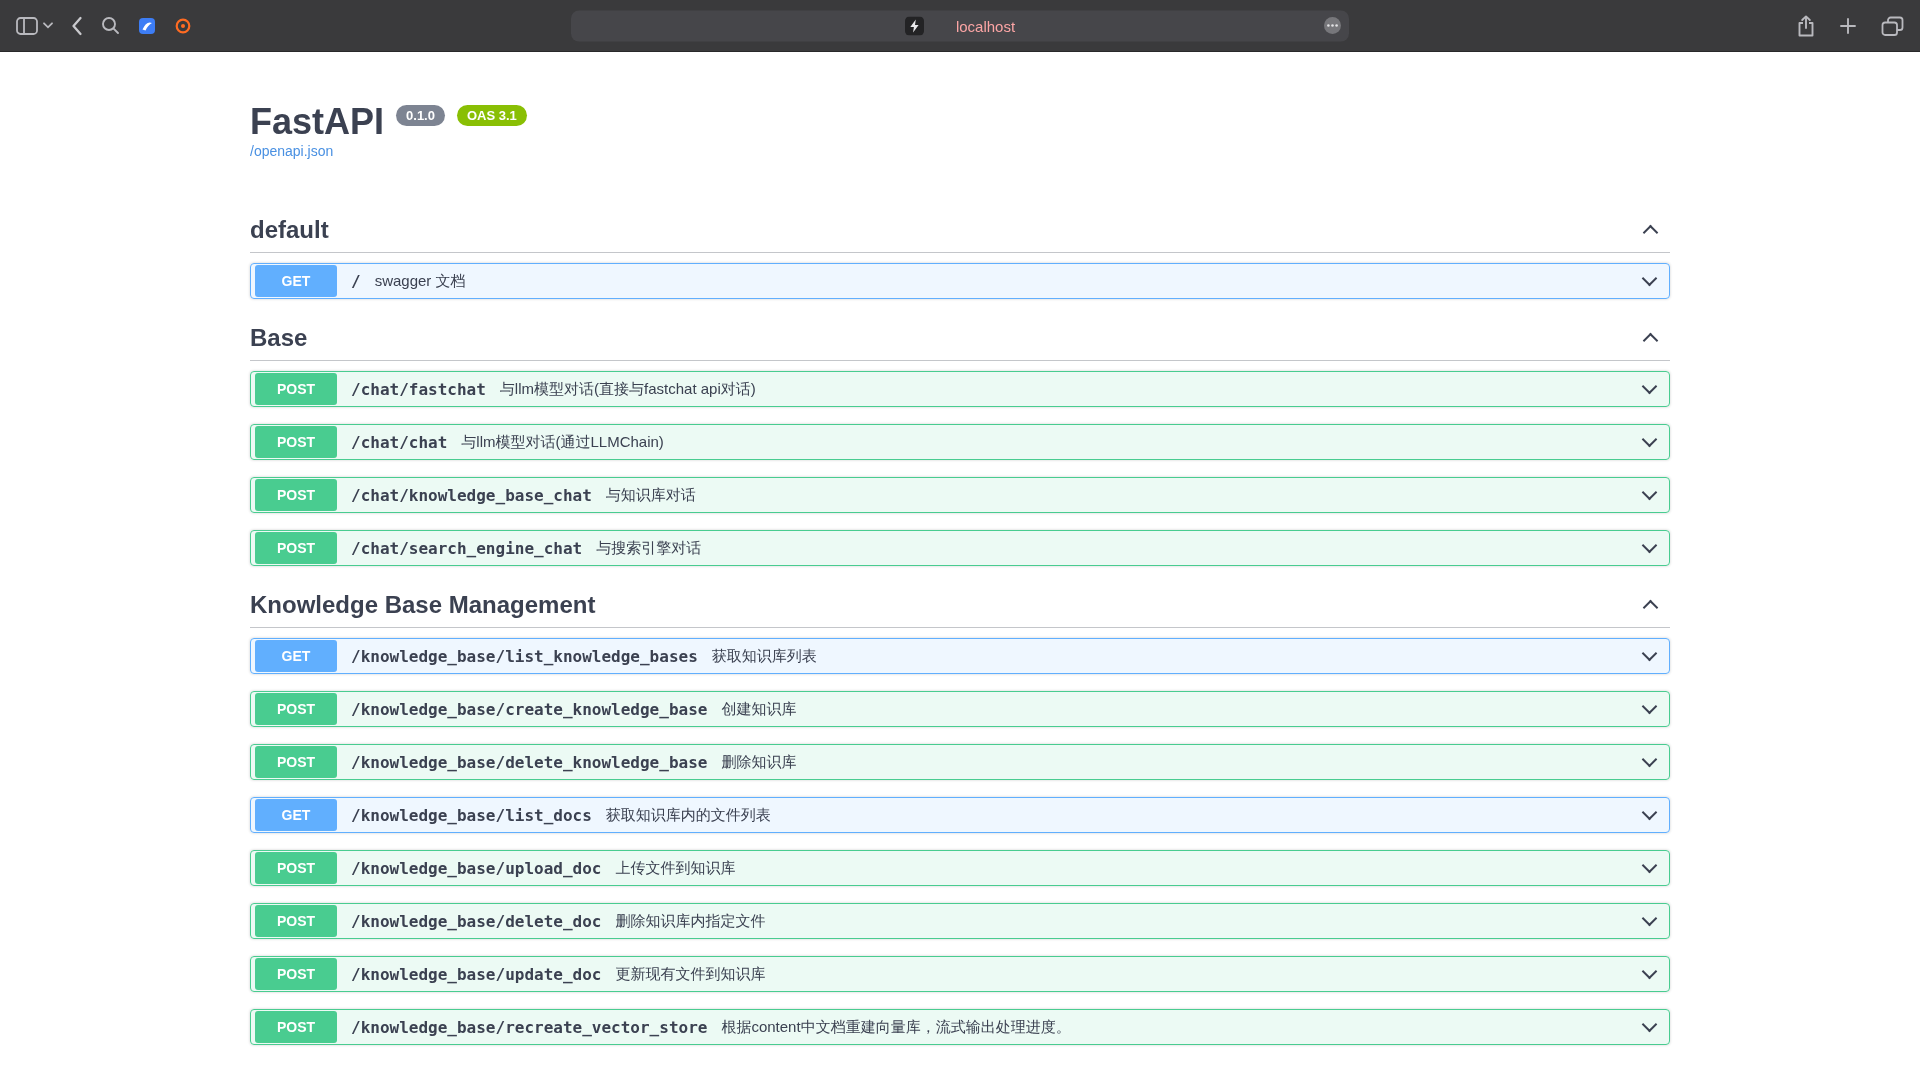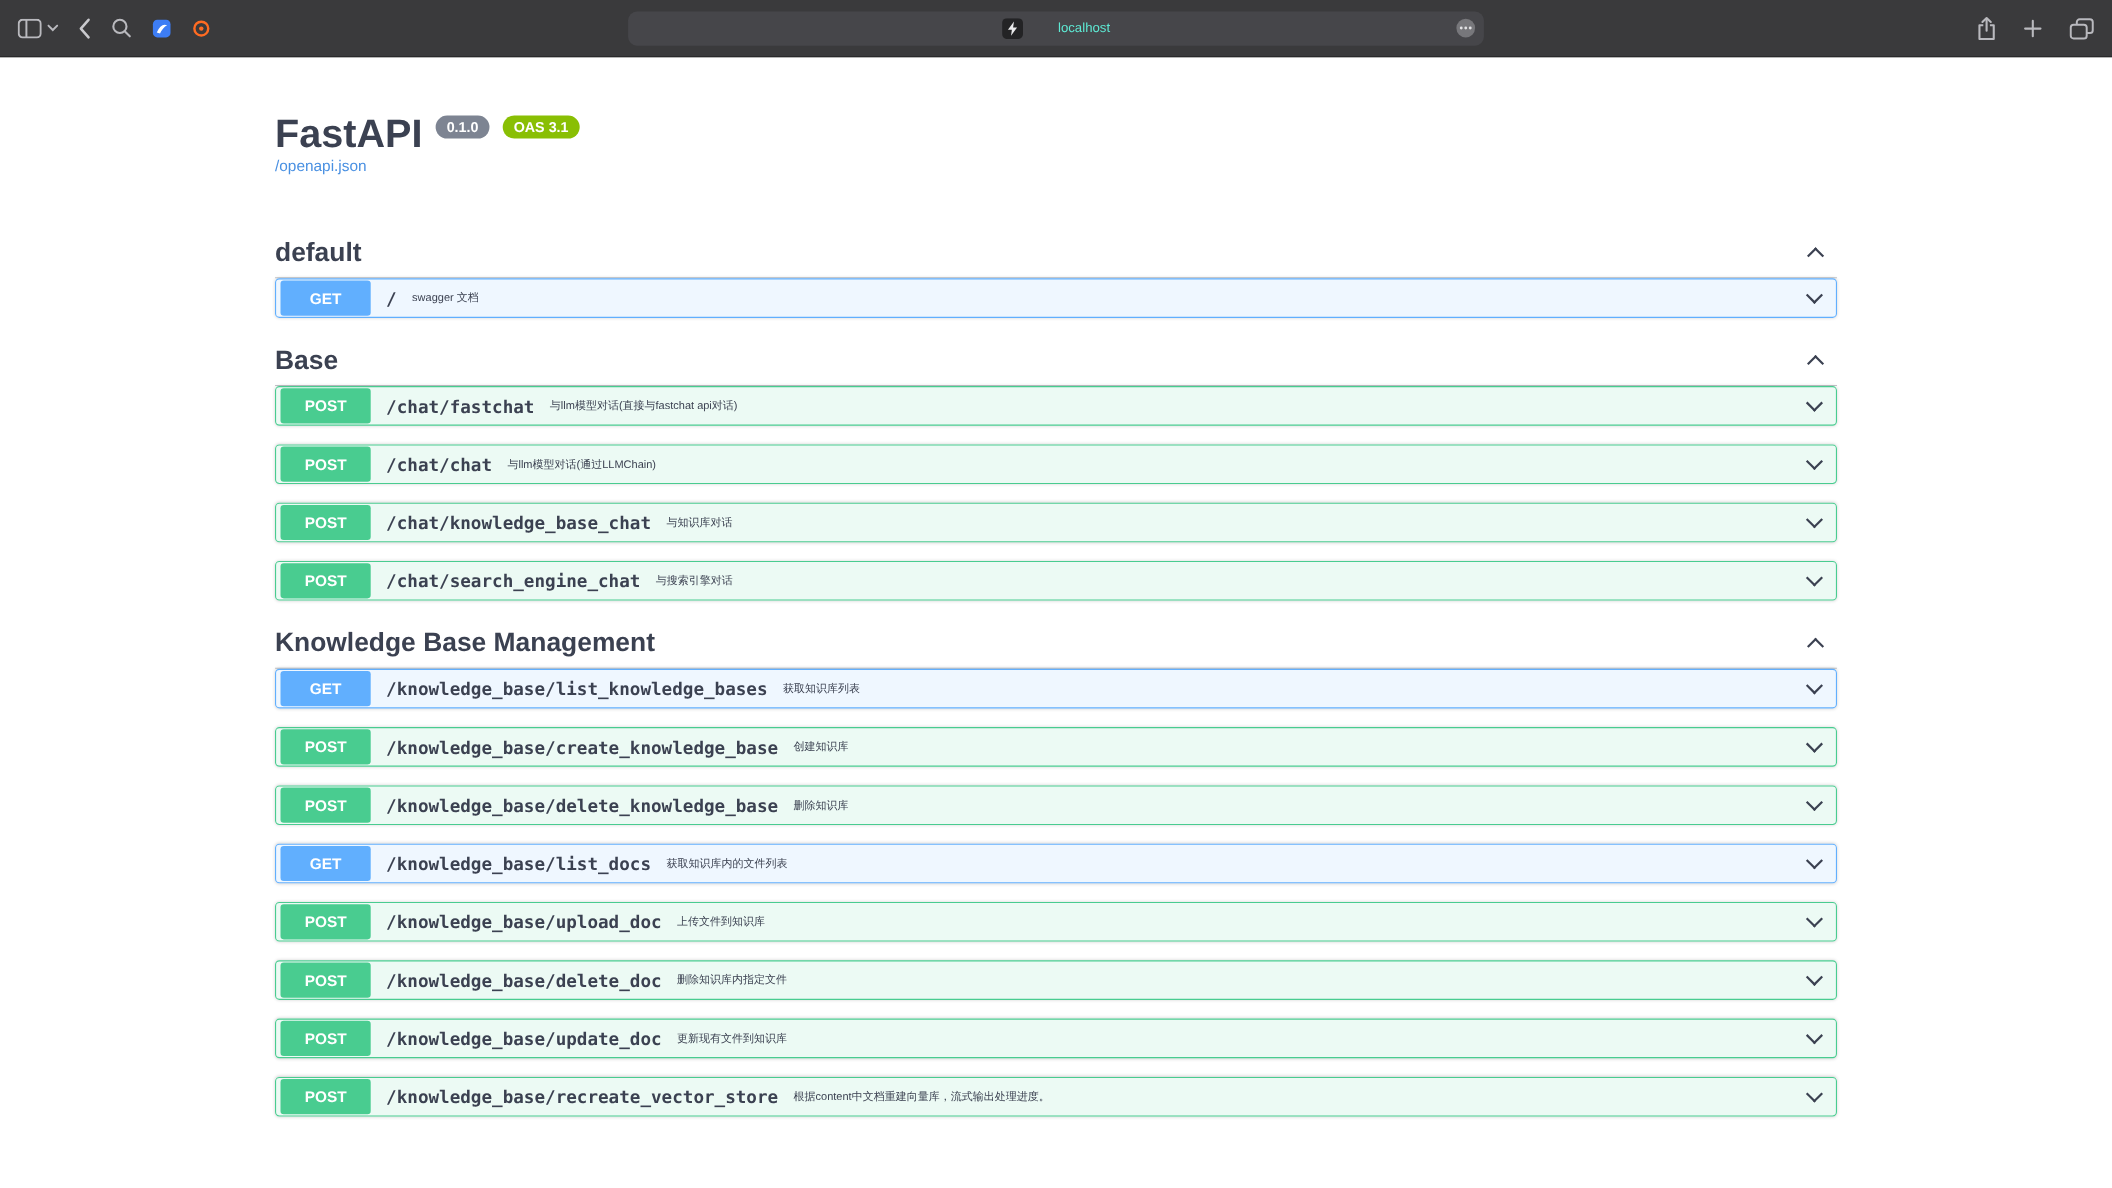--- a/index.html
+++ b/index.html
@@ -17,21 +17,21 @@
     display:flex; align-items:center; padding:0 16px;
   }
   .tb-left { display:flex; align-items:center; gap:18px; }
   .tb-icon { display:flex; align-items:center; justify-content:center; cursor:default; }
   .sidebar-cluster { display:flex; align-items:center; gap:5px; }
   .url-field {
     position:absolute; left:50%; top:50%; transform:translate(-50%,-50%);
     width:778px; height:31px; background:#46464a; border-radius:8px;
     display:flex; align-items:center; justify-content:center; gap:8px;
   }
-  .url-text { color:#5eead4; font-size:12px;margin-left:24px; }
+  .url-text { color:#fca5a5; font-size:15px;margin-left:24px; }
   .url-more { position:absolute; right:7px; top:50%; transform:translateY(-50%); }
   .tb-right { position:absolute; right:16px; top:0; height:52px; display:flex; align-items:center; gap:24px; }
 
   
   .page { background:#fff; height:1028px; overflow:hidden; }
   .wrapper { max-width:1460px; margin:0 auto; padding:0 20px; }
 
   .info { padding-top:50px; }
   .api-title {
     margin:0; font-size:36px; line-height:40px; font-weight:bold; color:#3b4151;
@@ -45,21 +45,21 @@
   .badge-oas { background:#89bf04; }
   .spec-link {
     display:inline-block; font-size:14px; color:#4990e2;
     text-decoration:none; cursor:pointer;
   }
 
   .tag-sections { margin-top:48px; }
   .tag-header {
     display:flex; align-items:center; justify-content:space-between;
     padding:8px 0; border-bottom:1px solid rgba(59,65,81,.3);
-    cursor:pointer;
+    margin-bottom:10px; cursor:pointer;
   }
   .tag-header h3 { margin:0; font-size:24px; line-height:28px; font-weight:bold; color:#3b4151; }
 
   .opblock {
     display:flex; align-items:center; height:36px; margin-bottom:17px;
     border:1px solid; border-radius:4px; padding:0 14px 0 4px;
     box-shadow:0 0 3px rgba(0,0,0,.19); cursor:pointer;
   }
   .opblock.get  { border-color:#61affe; background:rgba(97,175,254,.1); }
   .opblock.post { border-color:#49cc90; background:rgba(73,204,144,.1); }
@@ -68,21 +68,21 @@
     width:82px; text-align:center; font-size:14px; font-weight:bold; color:#fff;
     padding:8px 4px; border-radius:3px; flex:0 0 auto;
   }
   .opblock.get  .method { background:#61affe; }
   .opblock.post .method { background:#49cc90; }
 
   .op-path {
     margin-left:14px; font-family:"DejaVu Sans Mono", monospace;
     font-size:16px; font-weight:bold; color:#3b4151; letter-spacing:0;
   }
-  .op-summary { margin-left:14px; font-size:10px; color:#3b4151; }
+  .op-summary { margin-left:14px; font-size:15px; color:#3b4151; }
 
   .chev {
     width:11px; height:11px; display:inline-block; flex:0 0 auto;
     border-right:2.5px solid #3b4151; border-bottom:2.5px solid #3b4151;
   }
   .chev-down { transform:rotate(45deg); margin-left:auto; margin-top:-5px; }
   .chev-up   { transform:rotate(-135deg); margin-right:14px; margin-top:5px; }
 
   svg { display:block; }
 </style>

